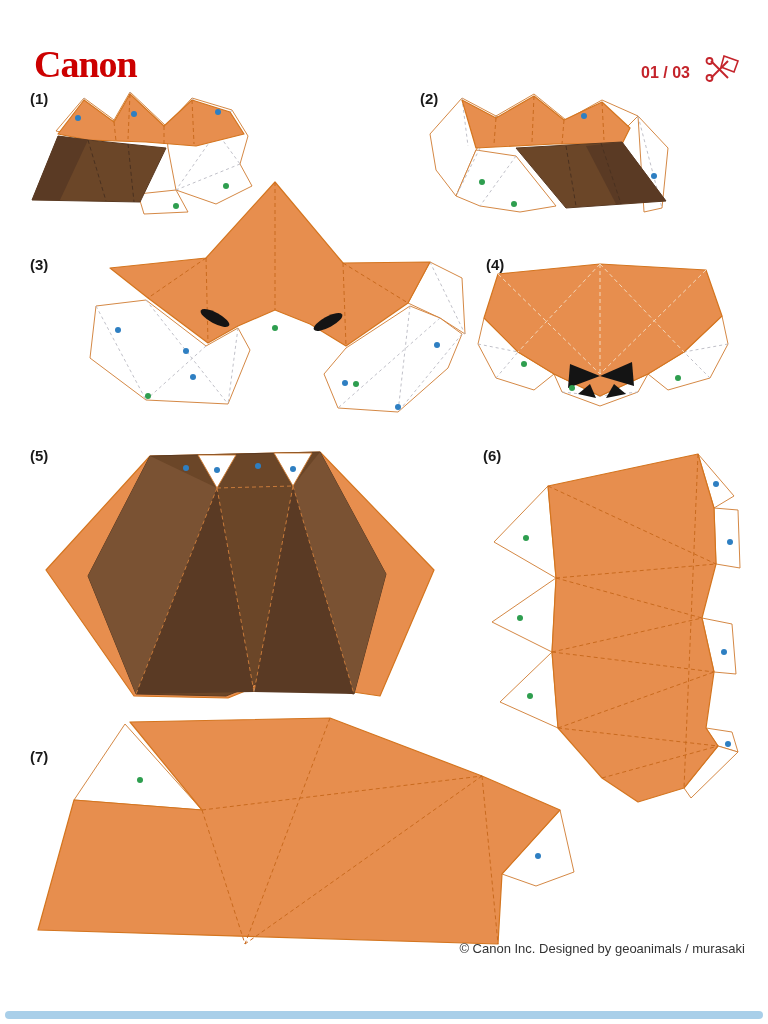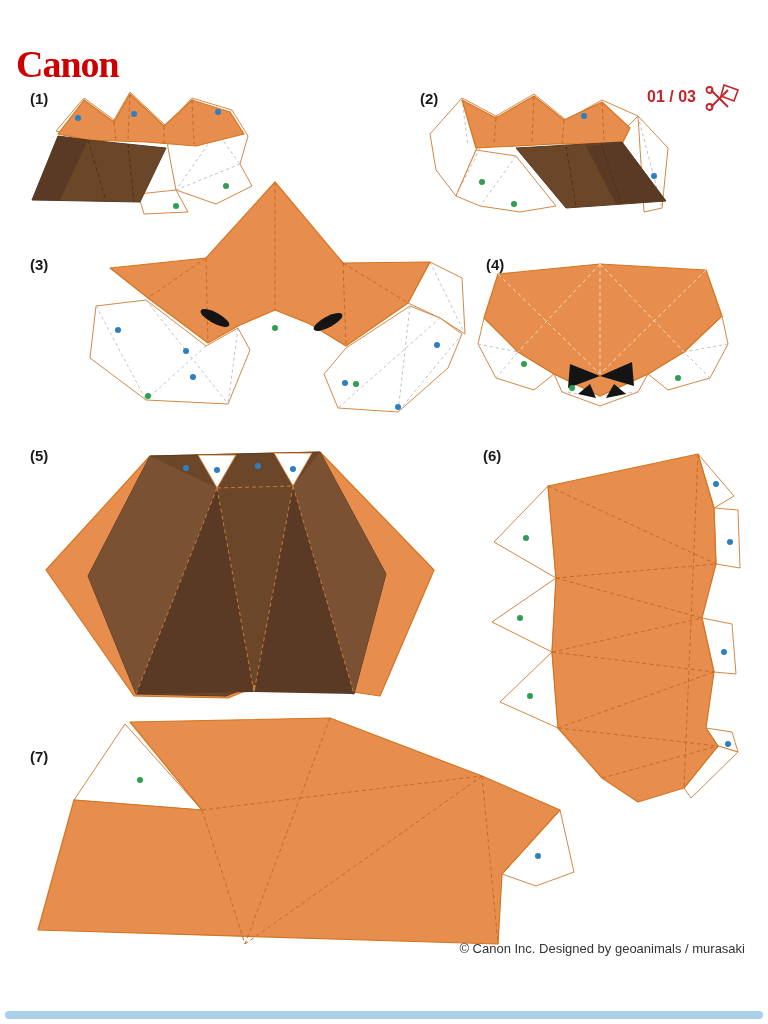--- a/index.html
+++ b/index.html
@@ -1,20 +1,20 @@
 <!DOCTYPE html>
 <html><head>
 <meta charset="utf-8">
 <style>
   html,body{margin:0;padding:0;background:#ffffff;}
   #page{position:relative;width:768px;height:1024px;background:#ffffff;overflow:hidden;
         font-family:"Liberation Sans",sans-serif;}
-  .logo{position:absolute;left:16px;top:42px;font-family:"Liberation Serif",serif;
+  .logo{position:absolute;left:34px;top:42px;font-family:"Liberation Serif",serif;
         font-weight:bold;font-size:38px;color:#cc0000;letter-spacing:-1px;}
-  .page-indicator{position:absolute;right:28px;top:54px;display:flex;align-items:center;gap:8px;margin-top:29px;}
+  .page-indicator{position:absolute;right:28px;top:54px;display:flex;align-items:flex-end;gap:14px;}
   .page-num{color:#c4242b;font-weight:bold;font-size:16px;}
   .piece{position:absolute;}
   .piece-label{position:absolute;font-weight:bold;font-size:15px;color:#1a1a1a;}
   .copyright{position:absolute;right:23px;top:941px;font-size:13px;color:#333;}
   .scrollbar{position:absolute;left:5px;bottom:5px;height:8px;width:758px;
              background:#a9cfe9;border-radius:4px;}
   svg{display:block;overflow:visible;}
   polygon,line,ellipse,circle,path{vector-effect:non-scaling-stroke;}
   .white-flap{fill:#ffffff;stroke:#cf7a30;stroke-width:0.9;stroke-linejoin:round;}
   .orange{fill:#e78e4e;stroke:#d4751f;stroke-width:1.2;stroke-linejoin:round;}

